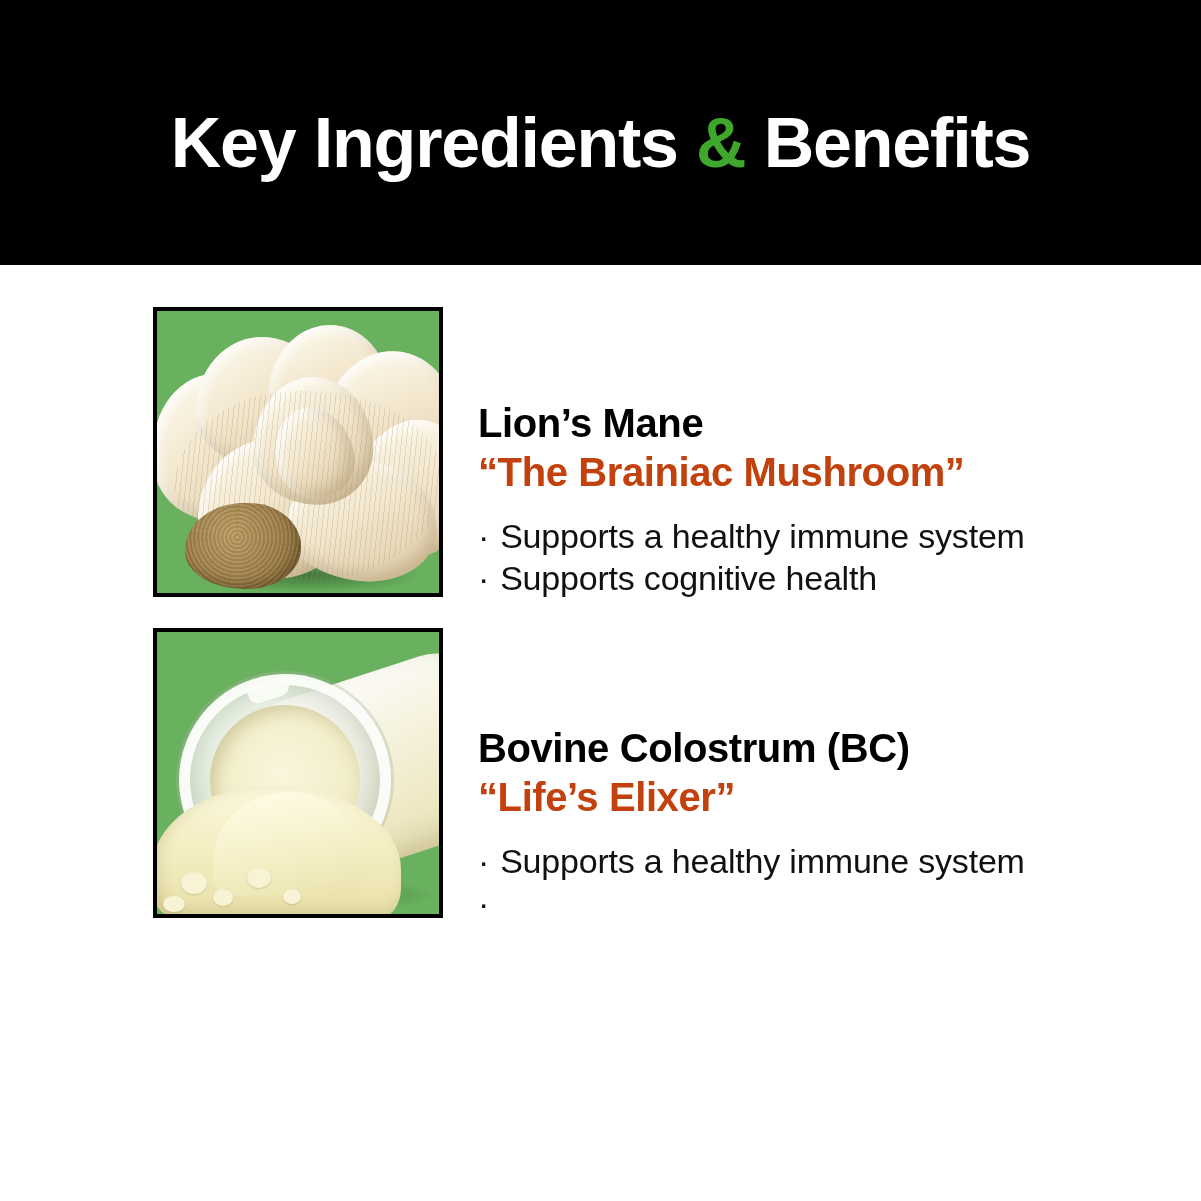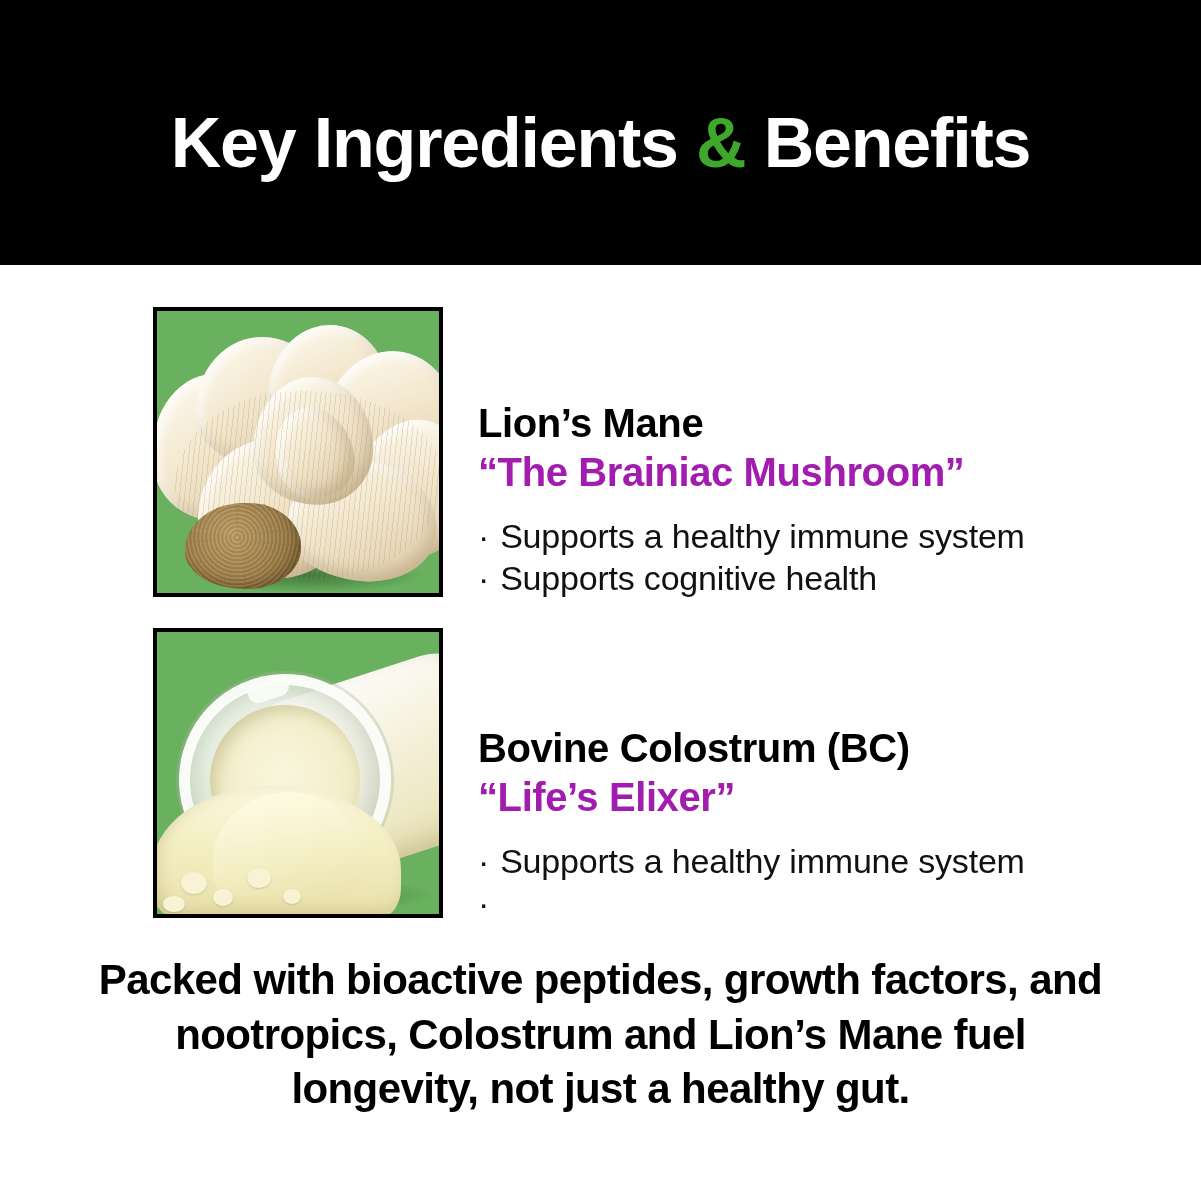--- a/index.html
+++ b/index.html
@@ -209,21 +209,21 @@
     font-weight: 600;
     color: #000000;
     line-height: 1.22;
     letter-spacing: -0.4px;
     white-space: nowrap;
     margin-top: 40px;
   }
   .ing-nick {
     font-size: 40px;
     font-weight: 600;
-    color: #a21caf;
+    color: #c2410c;
     line-height: 1.22;
     letter-spacing: -0.4px;
     white-space: nowrap;
   }
   .bullets {
     margin-top: 18px;
     list-style: none;
   }
   .bullets li {
     font-size: 34px;
@@ -339,16 +339,15 @@
             <span class="dot">·</span>
             <span>Supports a healthy immune system</span>
           </li>
         <li>
             <span class="dot">·</span>
           </li>
       </ul>
     </div>
   </div>
 
-  <div class="summary">Packed with bioactive peptides, growth factors, and nootropics, Colostrum and Lion’s Mane fuel longevity, not just a healthy gut.</div>
 
 
 </div>
 
 </body></html>

